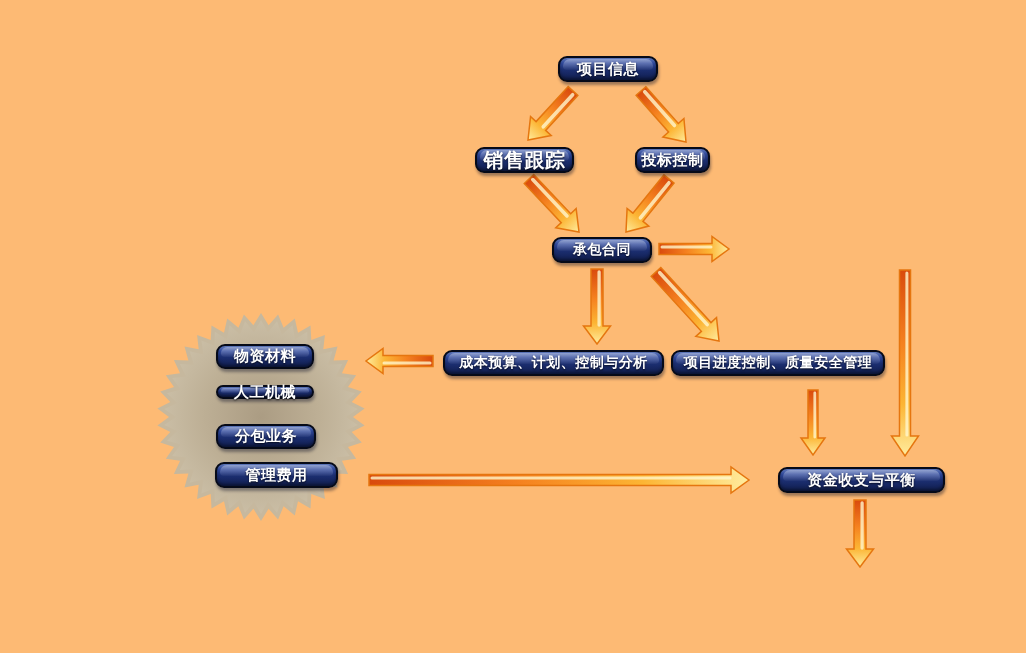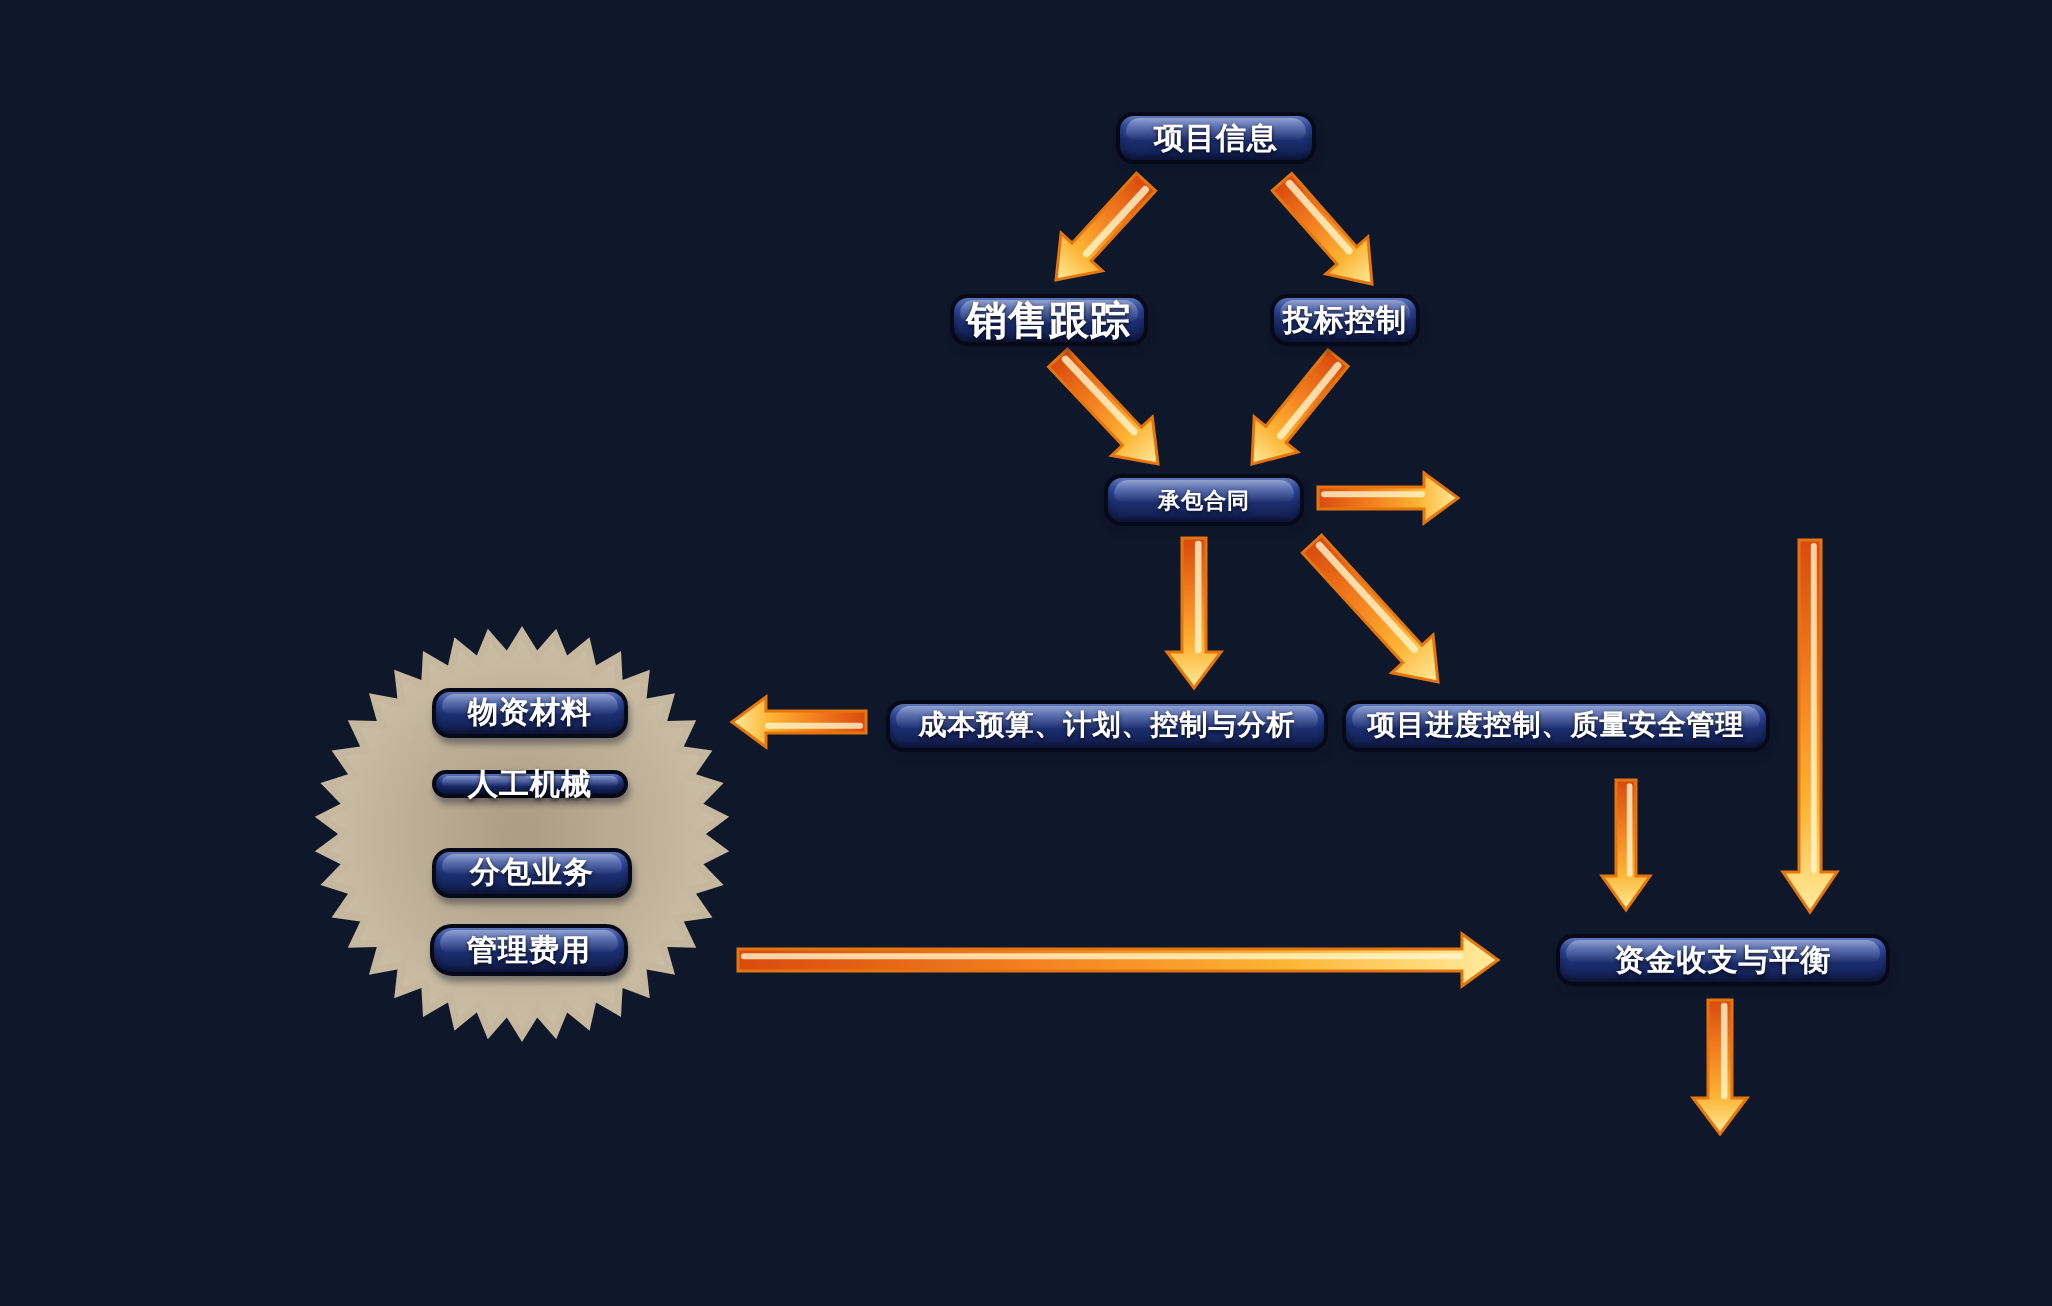--- a/index.html
+++ b/index.html
@@ -1,17 +1,17 @@
 <!DOCTYPE html>
 <html style="--node-top: #6079bc; --node-upper: #30499b; --node-mid: #1c2f72; --node-bottom: #101d4d; --node-border: #060a18; --node-text: #ffffff;"><head>
 <meta charset="utf-8">
 <style>
   html,body{margin:0;padding:0;background:#ffffff;}
   body{font-family:"DejaVu Sans",sans-serif;}
-  .canvas{position:relative;width:1026px;height:653px;background:#0f172a;overflow:hidden;}
+  .canvas{position:relative;width:1026px;height:653px;background:#fdba74;overflow:hidden;}
   .layer{position:absolute;left:0;top:0;}
   #node-layer{position:absolute;left:0;top:0;width:100%;height:100%;}
   .node{
     position:absolute;box-sizing:border-box;
     display:flex;align-items:center;justify-content:center;
     border-radius:9px;
     border:2px solid var(--node-border,#060a18);
     background:linear-gradient(180deg,var(--node-top,#6079bc) 0%,var(--node-upper,#30499b) 24%,var(--node-mid,#1c2f72) 52%,var(--node-bottom,#101d4d) 100%);
     box-shadow:1px 3px 3px rgba(15,18,40,.40), inset 0 -2px 3px rgba(0,0,0,.35);
     color:var(--node-text,#fff);
@@ -167,38 +167,38 @@
   <div id="node-layer">
       <div class="node" style="left: 558px; top: 56px; width: 100px; height: 26px; font-size: 15px;">
         <span class="lbl">项目信息</span>
       </div>
       <div class="node" style="left: 475px; top: 147px; width: 99px; height: 26px; font-size: 20px;">
         <span class="lbl">销售跟踪</span>
       </div>
       <div class="node" style="left: 635px; top: 147px; width: 75px; height: 26px; font-size: 15px;">
         <span class="lbl">投标控制</span>
       </div>
-      <div class="node" style="left: 552px; top: 237px; width: 100px; height: 26px; font-size: 11px;">
+      <div class="node" style="left: 552px; top: 237px; width: 100px; height: 26px; font-size: 14px;">
         <span class="lbl">承包合同</span>
       </div>
       <div class="node" style="left: 443px; top: 350px; width: 221px; height: 26px; font-size: 14px; font-family: Liberation Serif, serif;">
         <span class="lbl">成本预算、计划、控制与分析</span>
       </div>
       <div class="node" style="left: 778px; top: 467px; width: 167px; height: 26px; font-size: 15px;">
         <span class="lbl">资金收支与平衡</span>
       </div>
       <div class="node" style="left: 671px; top: 350px; width: 214px; height: 26px; font-size: 14px;">
         <span class="lbl">项目进度控制、质量安全管理</span>
       </div>
       <div class="node" style="left: 216px; top: 344px; width: 98px; height: 25px; font-size: 15px;">
         <span class="lbl">物资材料</span>
       </div>
       <div class="node" style="left: 216px; top: 385px; width: 98px; height: 14px; font-size: 15px;">
         <span class="lbl">人工机械</span>
       </div>
       <div class="node" style="left: 216px; top: 424px; width: 100px; height: 25px; font-size: 15px;">
         <span class="lbl">分包业务</span>
       </div>
-      <div class="node" style="left: 215px; top: 462px; width: 99px; height: 26px; font-size: 15px; border-radius: 11px;">
+      <div class="node" style="left: 215px; top: 462px; width: 123px; height: 26px; font-size: 15px;">
         <span class="lbl">管理费用</span>
       </div>
     </div>
 </div>
 
 </body></html>

